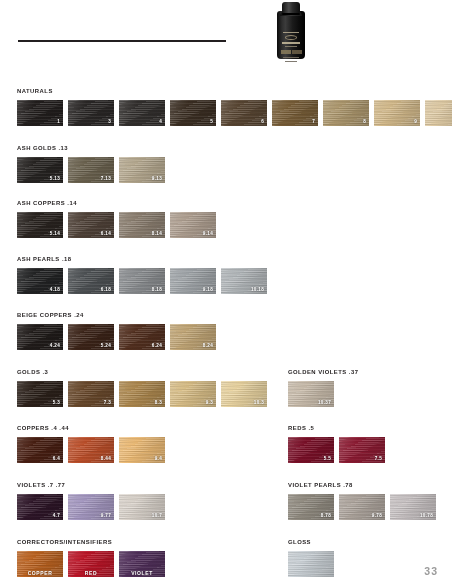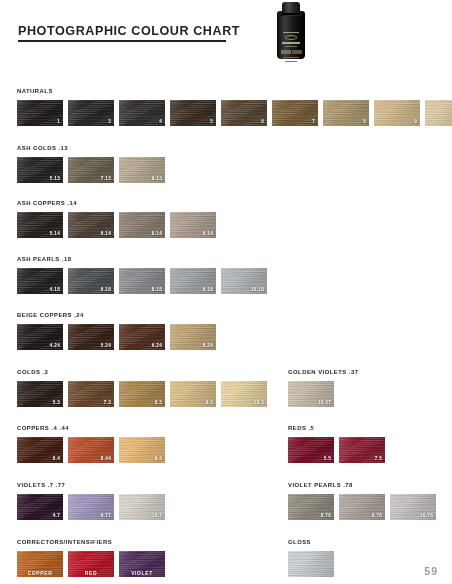--- a/index.html
+++ b/index.html
@@ -129,21 +129,20 @@
     font-size: 10.5px;
     font-weight: bold;
     letter-spacing: 1px;
     color: #9b9b9b;
   }
 </style>
 </head>
 <body>
 
 <div id="header">
-  <div id="page-title">PHOTOGRAPHIC COLOUR CHART</div>
   <div id="title-rule"></div>
 
   <div id="bottle-wrap">
     <div class="bottle-body">
       <div class="b-label-line b-l1"></div>
       <div class="b-label-line b-l2"></div>
       <div class="b-label-line b-l3"></div>
       <div class="b-label-line b-l4"></div>
       <div class="b-label-line b-l5"></div>
       <div class="b-label-line b-l6"></div>
@@ -444,13 +443,13 @@
       <div class="group-title">GLOSS</div>
       <div class="swatch-row">
         <div class="swatch" style="background: rgb(204, 211, 216);">
           <div class="fibers"></div>
           <div class="sheen"></div>
         </div>
       </div>
     </div>
   </div>
 
-<div id="page-number">59</div>
+<div id="page-number">33</div>
 
 </body></html>

